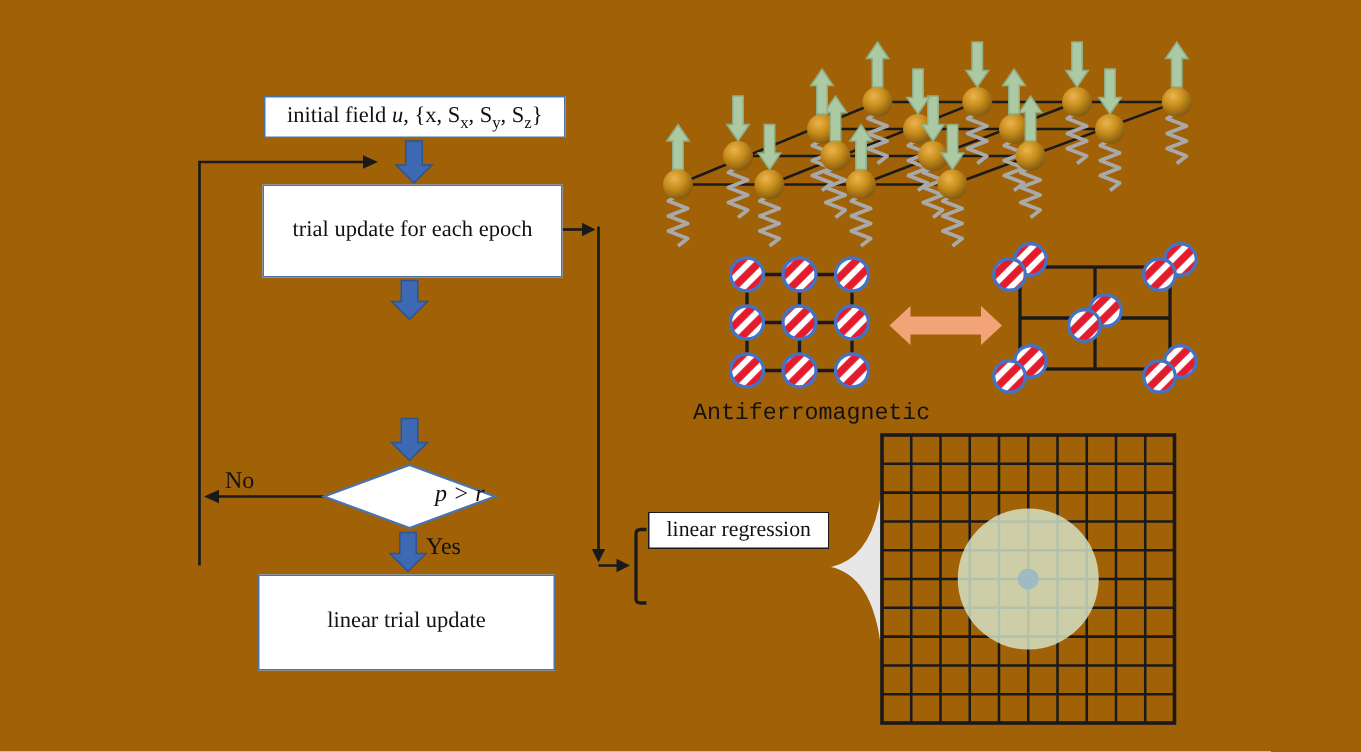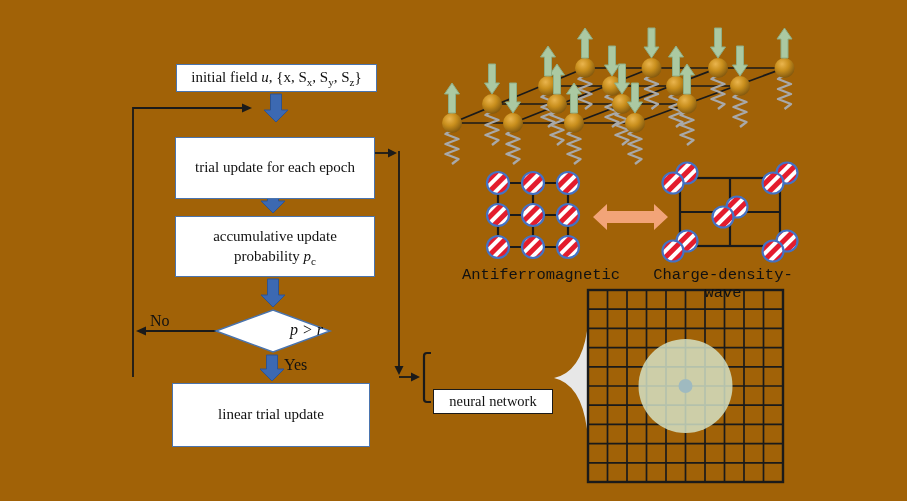--- a/index.html
+++ b/index.html
@@ -178,37 +178,33 @@
         <rect x="588" y="290" width="195" height="192" fill="none" stroke="#1a1a1a" stroke-width="2.4"></rect>
         <circle cx="685.5" cy="386" r="47" fill="#d7e6cc" fill-opacity="0.82"></circle>
         <circle cx="685.5" cy="386" r="7" fill="#9fbac0"></circle>
       </g>
   </svg>
 
   <div class="fc-box" style="left:176px;top:64px;width:201px;height:28px;">
     <span>initial field <i>u</i>, {x, S<sub>x</sub>, S<sub>y</sub>, S<sub>z</sub>}</span>
   </div>
 
-  <div class="fc-box" style="left:175px;top:137px;width:200px;height:62px;">
+  <div class="fc-box" style="left:175px;top:123px;width:200px;height:62px;">
     <span>trial update for each epoch</span>
   </div>
 
-  <div class="fc-box" style="left:175px;top:216px;width:200px;height:61px;">
-    <span>accumulative update<br>probability <i>p</i><sub>c</sub></span>
-  </div>
 
   <div class="diamond-lbl" style="left:223px;top:321px;width:100px;"><i>p</i> &gt; <i>r</i></div>
 
   <div class="lbl" style="left:150px;top:312px;">No</div>
   <div class="lbl" style="left:284px;top:356px;">Yes</div>
 
   <div class="fc-box" style="left:172px;top:383px;width:198px;height:64px;">
     <span>linear trial update</span>
   </div>
 
-  <div class="bk-box" style="left:433px;top:389px;width:120px;height:25px;">
-    <span>neural network</span>
+  <div class="bk-box" style="left:432px;top:341px;width:121px;height:25px;">
+    <span>linear regression</span>
   </div>
 
   <div class="phase-lbl" style="left:462px;top:266px;width:148px;">Antiferromagnetic</div>
-  <div class="phase-lbl" style="left:650px;top:266px;width:146px;">Charge-density-wave</div>
 
 </div>
 
 </body></html>

